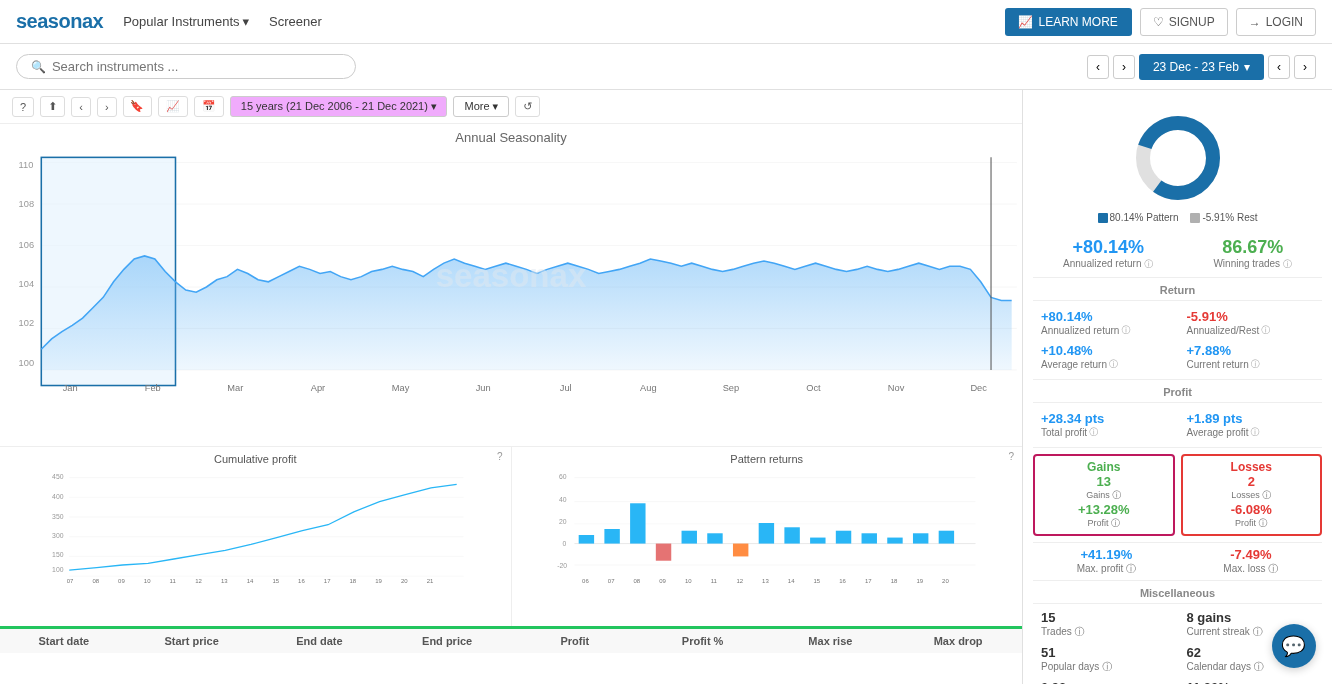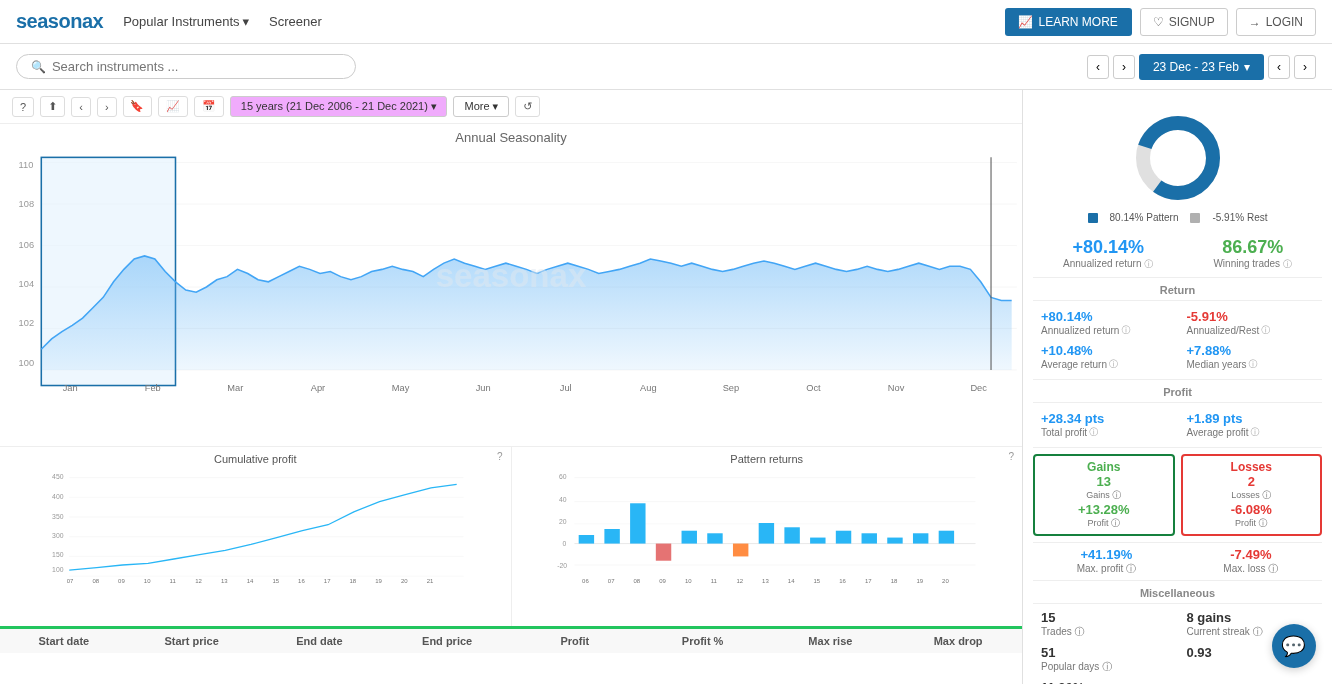--- a/index.html
+++ b/index.html
@@ -73,42 +73,42 @@
 
     
     .right-sidebar {
       width: 310px; background: #fff; border-left: 1px solid #e0e0e0;
       overflow-y: auto; padding: 10px;
     }
 
     .donut-container { display: flex; flex-direction: column; align-items: center; padding: 8px 0; }
     .donut-svg { width: 100px; height: 100px; }
     .donut-legend { display: flex; gap: 12px; font-size: 10px; color: #555; margin-top: 4px; }
-    .legend-item { display: flex; align-items: center; gap: 12px; }
+    .legend-item { display: flex; align-items: center; gap: 2px; }
     .legend-dot { width: 10px; height: 10px; border-radius: 1px; }
 
     .big-stats { display: flex; justify-content: space-around; padding: 6px 0; border-bottom: 1px solid #eee; }
     .big-stat { text-align: center; }
     .big-stat-val { font-size: 18px; font-weight: bold; }
     .big-stat-val.pos { color: #2196f3; }
     .big-stat-val.green { color: #4caf50; }
     .big-stat-label { font-size: 10px; color: #777; }
 
     .section-title { text-align: center; font-size: 11px; color: #888; font-weight: bold; padding: 6px 0 4px; border-bottom: 1px solid #eee; }
 
     .stats-grid { display: grid; grid-template-columns: 1fr 1fr; gap: 2px; padding: 6px 0; border-bottom: 1px solid #eee; }
     .stat-item { padding: 2px 8px; }
     .stat-val { font-size: 13px; font-weight: bold; }
     .stat-val.pos { color: #2196f3; }
     .stat-val.neg { color: #e53935; }
     .stat-label { font-size: 10px; color: #777; display: flex; align-items: center; gap: 2px; }
     .stat-label .info-icon { color: #aaa; font-size: 9px; cursor: pointer; }
 
     .gains-losses { display: flex; gap: 6px; padding: 6px 0; border-bottom: 1px solid #eee; }
-    .gains-box { flex: 1; border: 2px solid #15803d; border-radius: 4px; padding: 4px 6px; }
+    .gains-box { flex: 1; border: 2px solid #be185d; border-radius: 4px; padding: 4px 6px; }
     .losses-box { flex: 1; border: 2px solid #e53935; border-radius: 4px; padding: 4px 6px; }
     .box-title { font-size: 12px; font-weight: bold; text-align: center; }
     .box-title.g { color: #4caf50; }
     .box-title.l { color: #e53935; }
     .box-stat-val { font-size: 13px; font-weight: bold; text-align: center; }
     .box-stat-val.g { color: #4caf50; }
     .box-stat-val.l { color: #e53935; }
     .box-stat-label { font-size: 9px; color: #777; text-align: center; }
 
     .gl-extra { display: flex; justify-content: space-around; padding: 4px 0; border-bottom: 1px solid #eee; }
@@ -434,21 +434,21 @@
       <div class="stat-item">
         <div class="stat-val pos">+10.48%</div>
         <div class="stat-label">
           <span>Average return</span>
           <span class="info-icon">ⓘ</span>
         </div>
       </div>
       <div class="stat-item">
         <div class="stat-val pos">+7.88%</div>
         <div class="stat-label">
-          <span>Median years</span>
+          <span>Current return</span>
           <span class="info-icon">ⓘ</span>
         </div>
       </div>
     </div>
 
     <div class="section-title">Profit</div>
     <div class="stats-grid">
       <div class="stat-item">
         <div class="stat-val pos">+28.34 pts</div>
         <div class="stat-label">
@@ -528,20 +528,27 @@
         </div>
       </div>
       <div class="misc-item">
         <div class="misc-val">51</div>
         <div class="misc-label">
           <span>Popular days</span>
           <span class="info-icon">ⓘ</span>
         </div>
       </div>
       <div class="misc-item">
+        <div class="misc-val">62</div>
+        <div class="misc-label">
+          <span>Calendar days</span>
+          <span class="info-icon">ⓘ</span>
+        </div>
+      </div>
+      <div class="misc-item">
         <div class="misc-val">0.93</div>
 
       </div>
       <div class="misc-item">
         <div class="misc-val">11.30%</div>
 
       </div>
     </div>
 
   </div>

